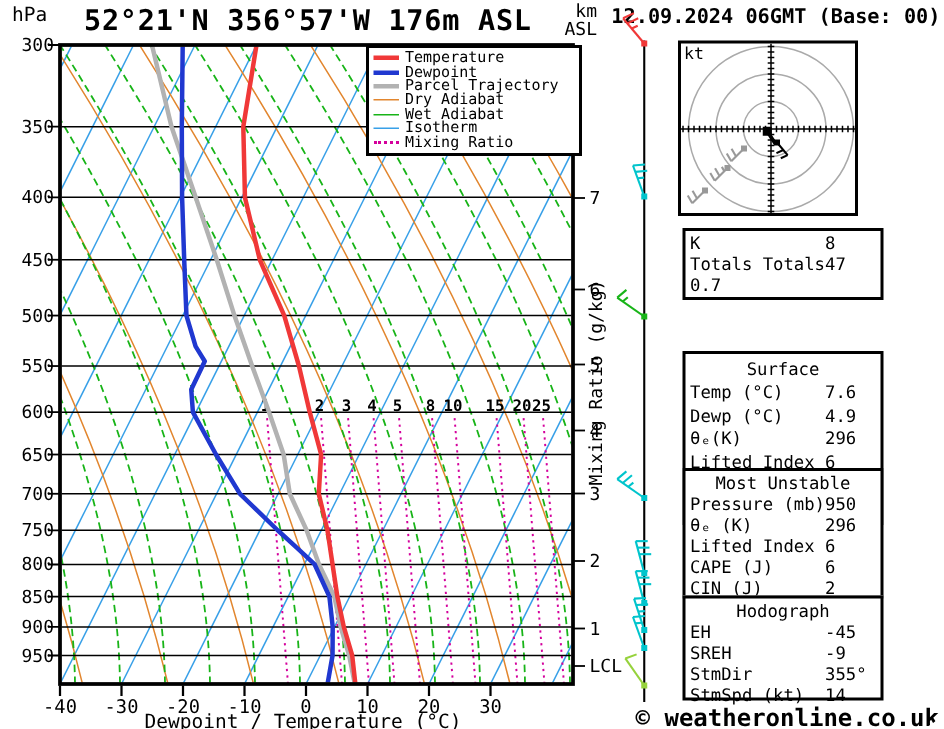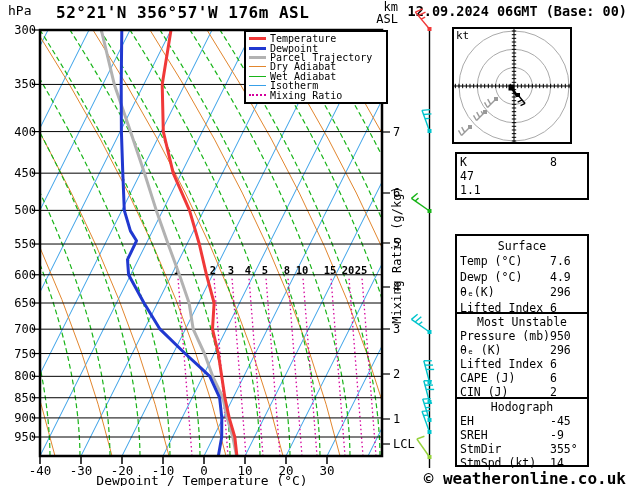--- a/index.html
+++ b/index.html
@@ -1,20 +1,20 @@
 <!DOCTYPE html>
 <html><head>
 <meta charset="utf-8">
 <style>
   html,body{margin:0;padding:0;background:#fff;}
   .wrap{position:relative;width:629px;height:486px;background:#fff;overflow:hidden;
-        font-family:"DejaVu Sans Mono","Liberation Mono",monospace;color:#000;}
+        font-family:"DejaVu Sans Mono","Liberation Mono",monospace;color:#000;border-radius:18px;}
   .abs{position:absolute;}
   #hpa-label{left:8px;top:3px;font-size:13px;}
-  #station-title{left:56px;top:3px;font-size:16px;font-weight:bold;letter-spacing:.5px;text-align:right;}
+  #station-title{left:56px;top:3px;font-size:19px;font-weight:bold;letter-spacing:.5px;text-align:right;}
   #datetime-title{right:2px;top:3px;font-size:13.5px;font-weight:bold;}
   #km-asl{left:372px;top:1px;width:26px;text-align:right;font-size:12px;line-height:12px;}
   #skewt{position:absolute;left:0;top:0;}
   svg text{font-family:"DejaVu Sans Mono","Liberation Mono",monospace;fill:#000;}
   
   #legend{left:244px;top:30px;width:137px;border:2px solid #000;background:#fff;
           padding:2px 0 2px 3px;z-index:5;}
   .leg-row{display:flex;align-items:center;height:9.4px;font-size:10px;white-space:nowrap;}
   .leg-swatch{display:inline-block;width:17px;margin-right:4px;flex:0 0 17px;}
   
@@ -410,24 +410,25 @@
         </g>
       </svg>
   </div>
 
   <div class="panel" id="panel-0">
       <div class="prow">
         <span class="plbl">K</span>
         <span class="pval">8</span>
       </div>
       <div class="prow">
+        <span class="plbl">Totals Totals</span>
         <span class="pval">47</span>
       </div>
       <div class="prow">
-        <span class="pval">1.1</span>
+        <span class="pval">0.7</span>
       </div>
     </div>
   <div class="panel" id="panel-1">
       <div class="ptitle">Surface</div>
       <div class="prow">
         <span class="plbl">Temp (°C)</span>
         <span class="pval">7.6</span>
       </div>
       <div class="prow">
         <span class="plbl">Dewp (°C)</span>

